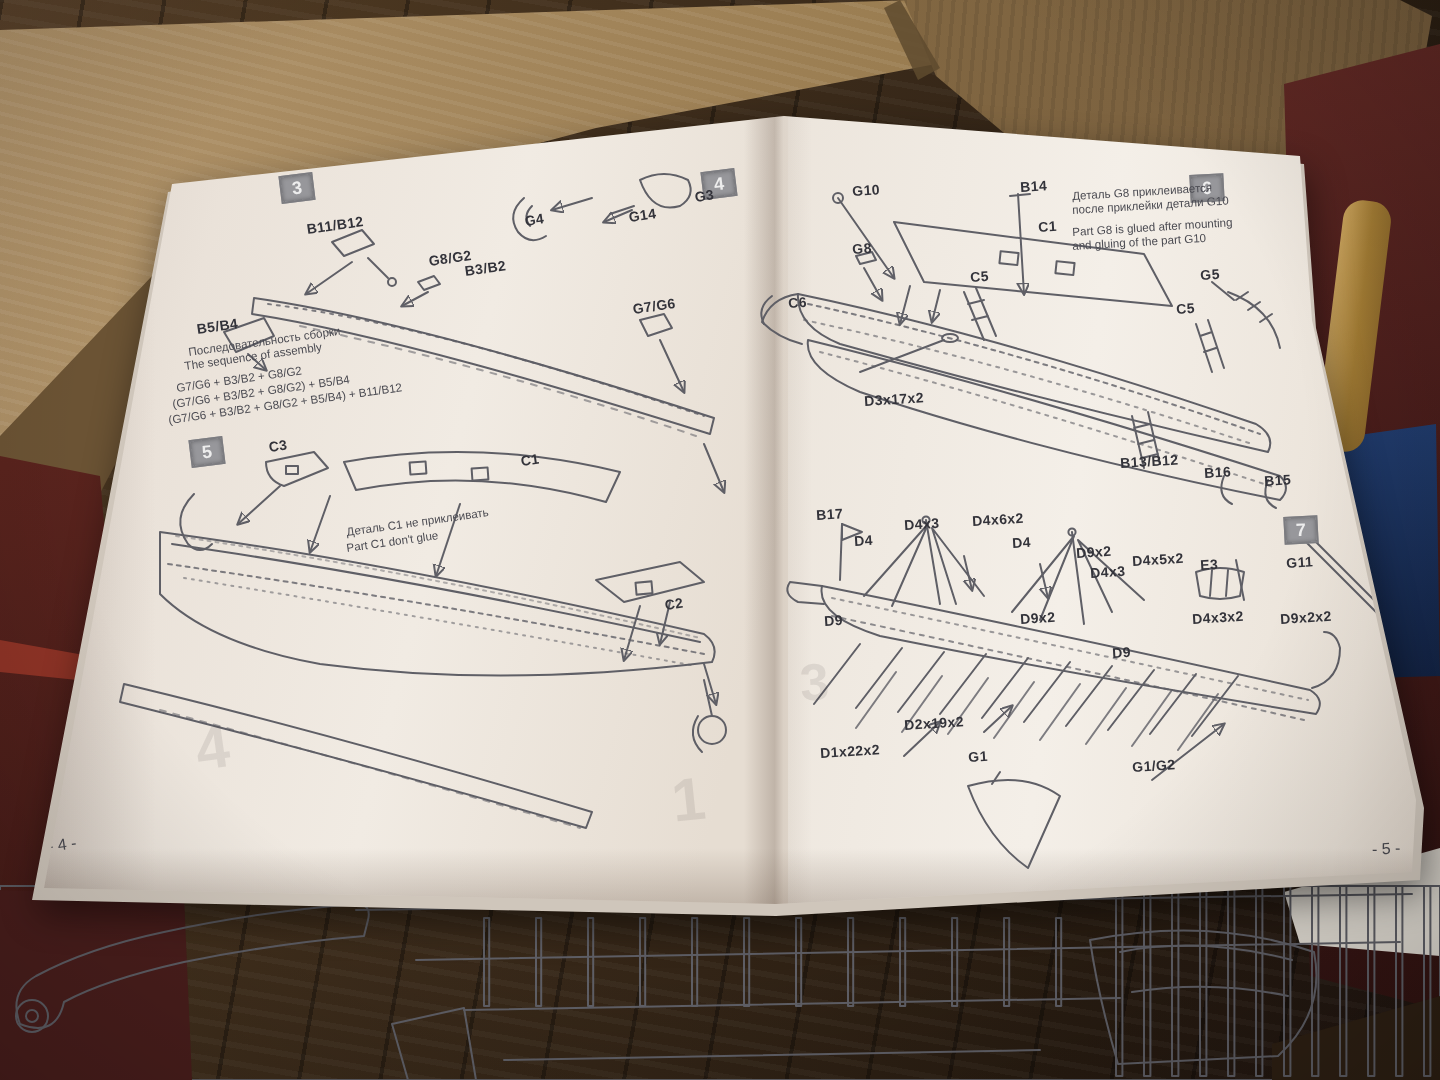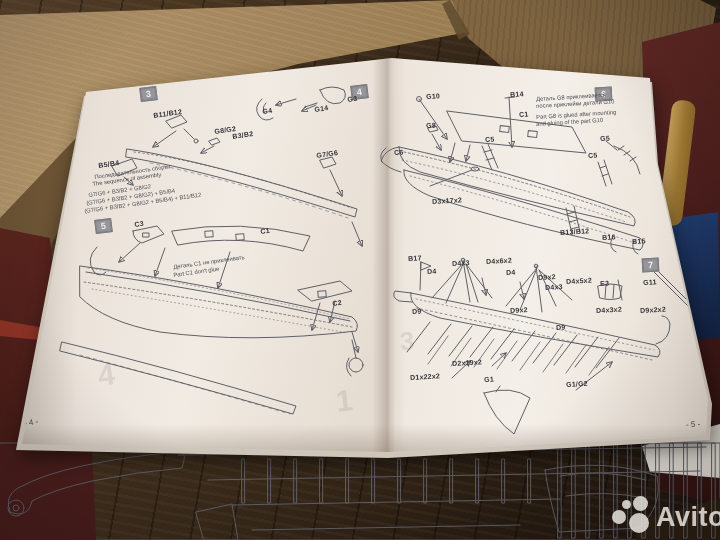--- a/index.html
+++ b/index.html
@@ -349,21 +349,14 @@
       <span class="lbl r" style="left:484px;top:376px">G1</span>
       <span class="lbl r" style="left:566px;top:381px">G1/G2</span>
 
       <span class="ghost" style="left:400px;top:326px;font-size:26px;transform:rotate(-4deg)">3</span>
       <span class="pnum r" style="left:686px;top:420px">- 5 -</span>
     </div>
   </div>
 
   <div class="vignette"></div>
 
-  <div class="wm">
-    <span class="c" style="left:14px;top:4px;width:9px;height:9px"></span>
-    <span class="c" style="left:25px;top:0px;width:15px;height:15px"></span>
-    <span class="c" style="left:4px;top:14px;width:14px;height:14px"></span>
-    <span class="c" style="left:21px;top:17px;width:20px;height:20px"></span>
-    <span class="txt">Avito</span>
-  </div>
 
 </div>
 
 </body></html>

